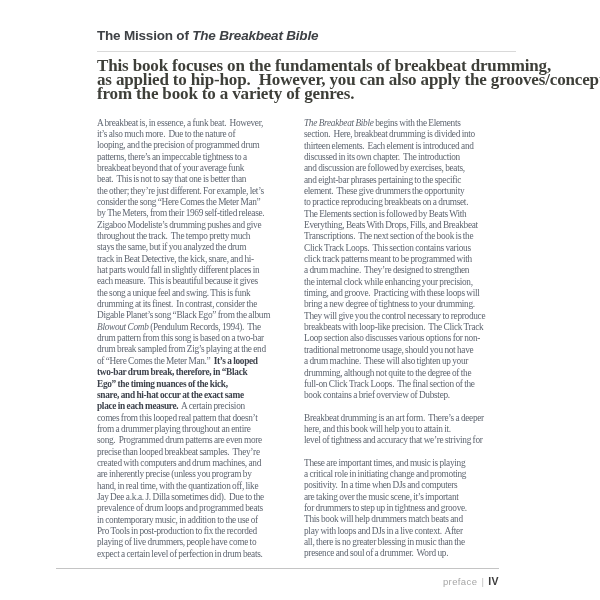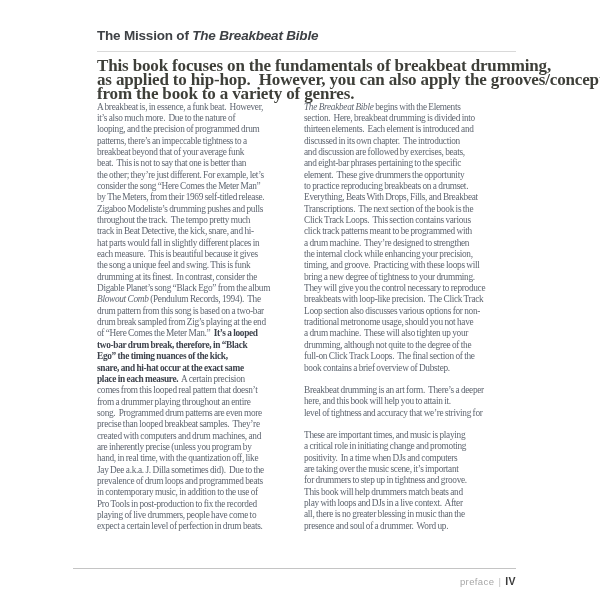--- a/index.html
+++ b/index.html
@@ -17,30 +17,30 @@
   body{width:600px;height:600px;background:var(--page-bg);overflow:hidden;}
   .page{position:relative;width:600px;height:600px;background:var(--page-bg);
         font-family:"Liberation Serif", serif;}
   .content{position:absolute;left:97px;top:26px;width:419px;}
   .title{margin:0;font-family:"Liberation Sans", sans-serif;font-weight:bold;
          font-size:13.5px;letter-spacing:-0.2px;line-height:20px;color:var(--title-color);}
   .title em{font-style:italic;}
   .title-rule{border:0;border-top:1px solid var(--rule-color);margin:5px 0 0 0;}
   .intro{margin-top:7px;font-weight:bold;font-size:17px;line-height:14.2px;
          color:var(--intro-color);letter-spacing:-0.15px;}
-  .cols{display:flex;margin-top:0;}
+  .cols{display:flex;margin-top:16px;align-items:center;}
   .col{font-size:9.3px;line-height:11.35px;color:var(--body-color);
        letter-spacing:-0.3px;word-spacing:-0.4px;}
   .col-left{width:198px;margin-right:9px;flex:none;}
   .col-right{width:212px;flex:none;}
   .para + .para{margin-top:11px;}
   .line{white-space:pre;}
   .col .b{font-weight:bold;color:var(--body-bold-color);}
   .col .i{font-style:italic;}
-  .footer{position:absolute;left:73px;top:568px;width:443px;
+  .footer{position:absolute;left:56px;top:568px;width:443px;
           font-family:"Liberation Sans", sans-serif;}
   .footer-rule{border:0;border-top:1px solid var(--footer-rule-color);margin:0;}
   .footer-text{text-align:right;margin-top:6px;font-size:9.5px;letter-spacing:0.4px;}
   .f-label{color:var(--footer-label-color);}
   .f-div{color:#c0c0c0;padding:0 4px;font-weight:300;}
   .f-page{color:var(--footer-page-color);font-weight:bold;font-size:10.5px;}
 </style>
 </head>
 <body>
 
@@ -60,22 +60,23 @@
           <div class="para">
             <div class="line"><span>A breakbeat is, in essence, a funk beat.  However,</span></div>
             <div class="line"><span>it’s also much more.  Due to the nature of</span></div>
             <div class="line"><span>looping, and the precision of programmed drum</span></div>
             <div class="line"><span>patterns, there’s an impeccable tightness to a</span></div>
             <div class="line"><span>breakbeat beyond that of your average funk</span></div>
             <div class="line"><span>beat.  This is not to say that one is better than</span></div>
             <div class="line"><span>the other; they’re just different. For example, let’s</span></div>
             <div class="line"><span>consider the song “Here Comes the Meter Man”</span></div>
             <div class="line"><span>by The Meters, from their 1969 self-titled release.</span></div>
-            <div class="line"><span>Zigaboo Modeliste’s drumming pushes and pulls</span></div>
+            <div class="line"><span>Zigaboo Modeliste’s drumming pushes and give</span></div>
             <div class="line"><span>throughout the track.  The tempo pretty much</span></div>
+            <div class="line"><span>stays the same, but if you analyzed the drum</span></div>
             <div class="line"><span>track in Beat Detective, the kick, snare, and hi-</span></div>
             <div class="line"><span>hat parts would fall in slightly different places in</span></div>
             <div class="line"><span>each measure.  This is beautiful because it gives</span></div>
             <div class="line"><span>the song a unique feel and swing. This is funk</span></div>
             <div class="line"><span>drumming at its finest.  In contrast, consider the</span></div>
             <div class="line"><span>Digable Planet’s song “Black Ego” from the album</span></div>
             <div class="line"><span class="i">Blowout Comb</span><span> (Pendulum Records, 1994).  The</span></div>
             <div class="line"><span>drum pattern from this song is based on a two-bar</span></div>
             <div class="line"><span>drum break sampled from Zig’s playing at the end</span></div>
             <div class="line"><span>of “Here Comes the Meter Man.”  </span><span class="b">It’s a looped</span></div>
@@ -101,20 +102,21 @@
       <div class="col col-right">
           <div class="para">
             <div class="line"><span class="i">The Breakbeat Bible</span><span> begins with the Elements</span></div>
             <div class="line"><span>section.  Here, breakbeat drumming is divided into</span></div>
             <div class="line"><span>thirteen elements.  Each element is introduced and</span></div>
             <div class="line"><span>discussed in its own chapter.  The introduction</span></div>
             <div class="line"><span>and discussion are followed by exercises, beats,</span></div>
             <div class="line"><span>and eight-bar phrases pertaining to the specific</span></div>
             <div class="line"><span>element.  These give drummers the opportunity</span></div>
             <div class="line"><span>to practice reproducing breakbeats on a drumset.</span></div>
+            <div class="line"><span>The Elements section is followed by Beats With</span></div>
             <div class="line"><span>Everything, Beats With Drops, Fills, and Breakbeat</span></div>
             <div class="line"><span>Transcriptions.  The next section of the book is the</span></div>
             <div class="line"><span>Click Track Loops.  This section contains various</span></div>
             <div class="line"><span>click track patterns meant to be programmed with</span></div>
             <div class="line"><span>a drum machine.  They’re designed to strengthen</span></div>
             <div class="line"><span>the internal clock while enhancing your precision,</span></div>
             <div class="line"><span>timing, and groove.  Practicing with these loops will</span></div>
             <div class="line"><span>bring a new degree of tightness to your drumming.</span></div>
             <div class="line"><span>They will give you the control necessary to reproduce</span></div>
             <div class="line"><span>breakbeats with loop-like precision.  The Click Track</span></div>

